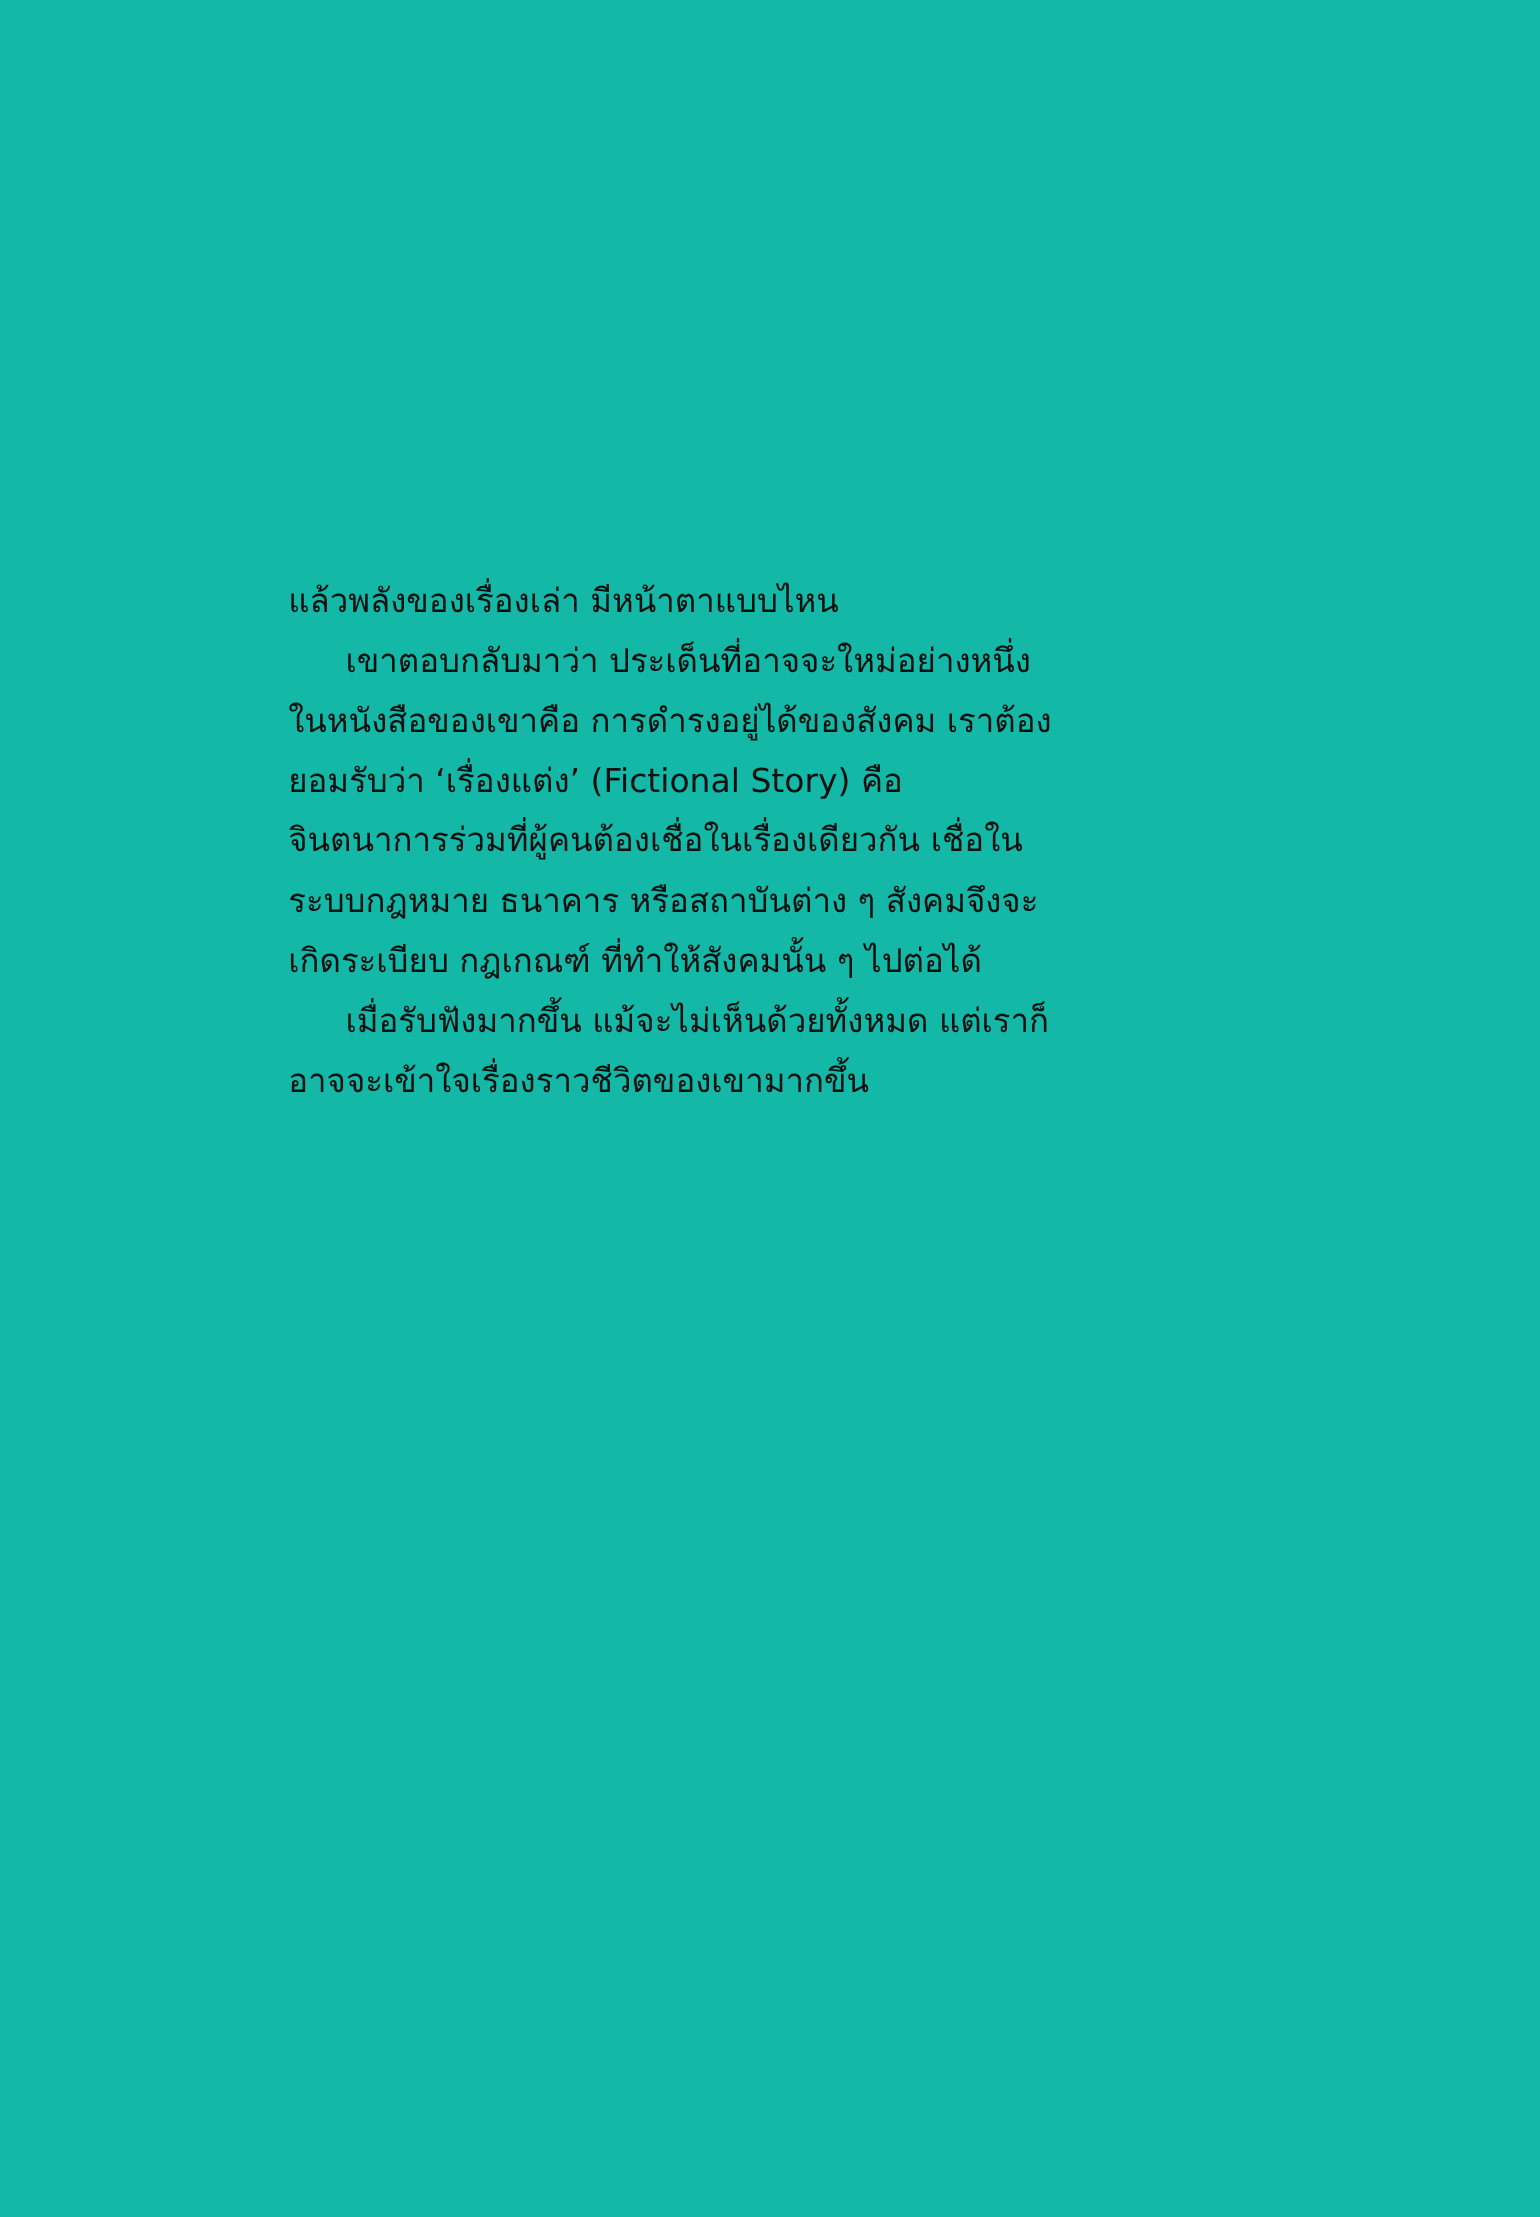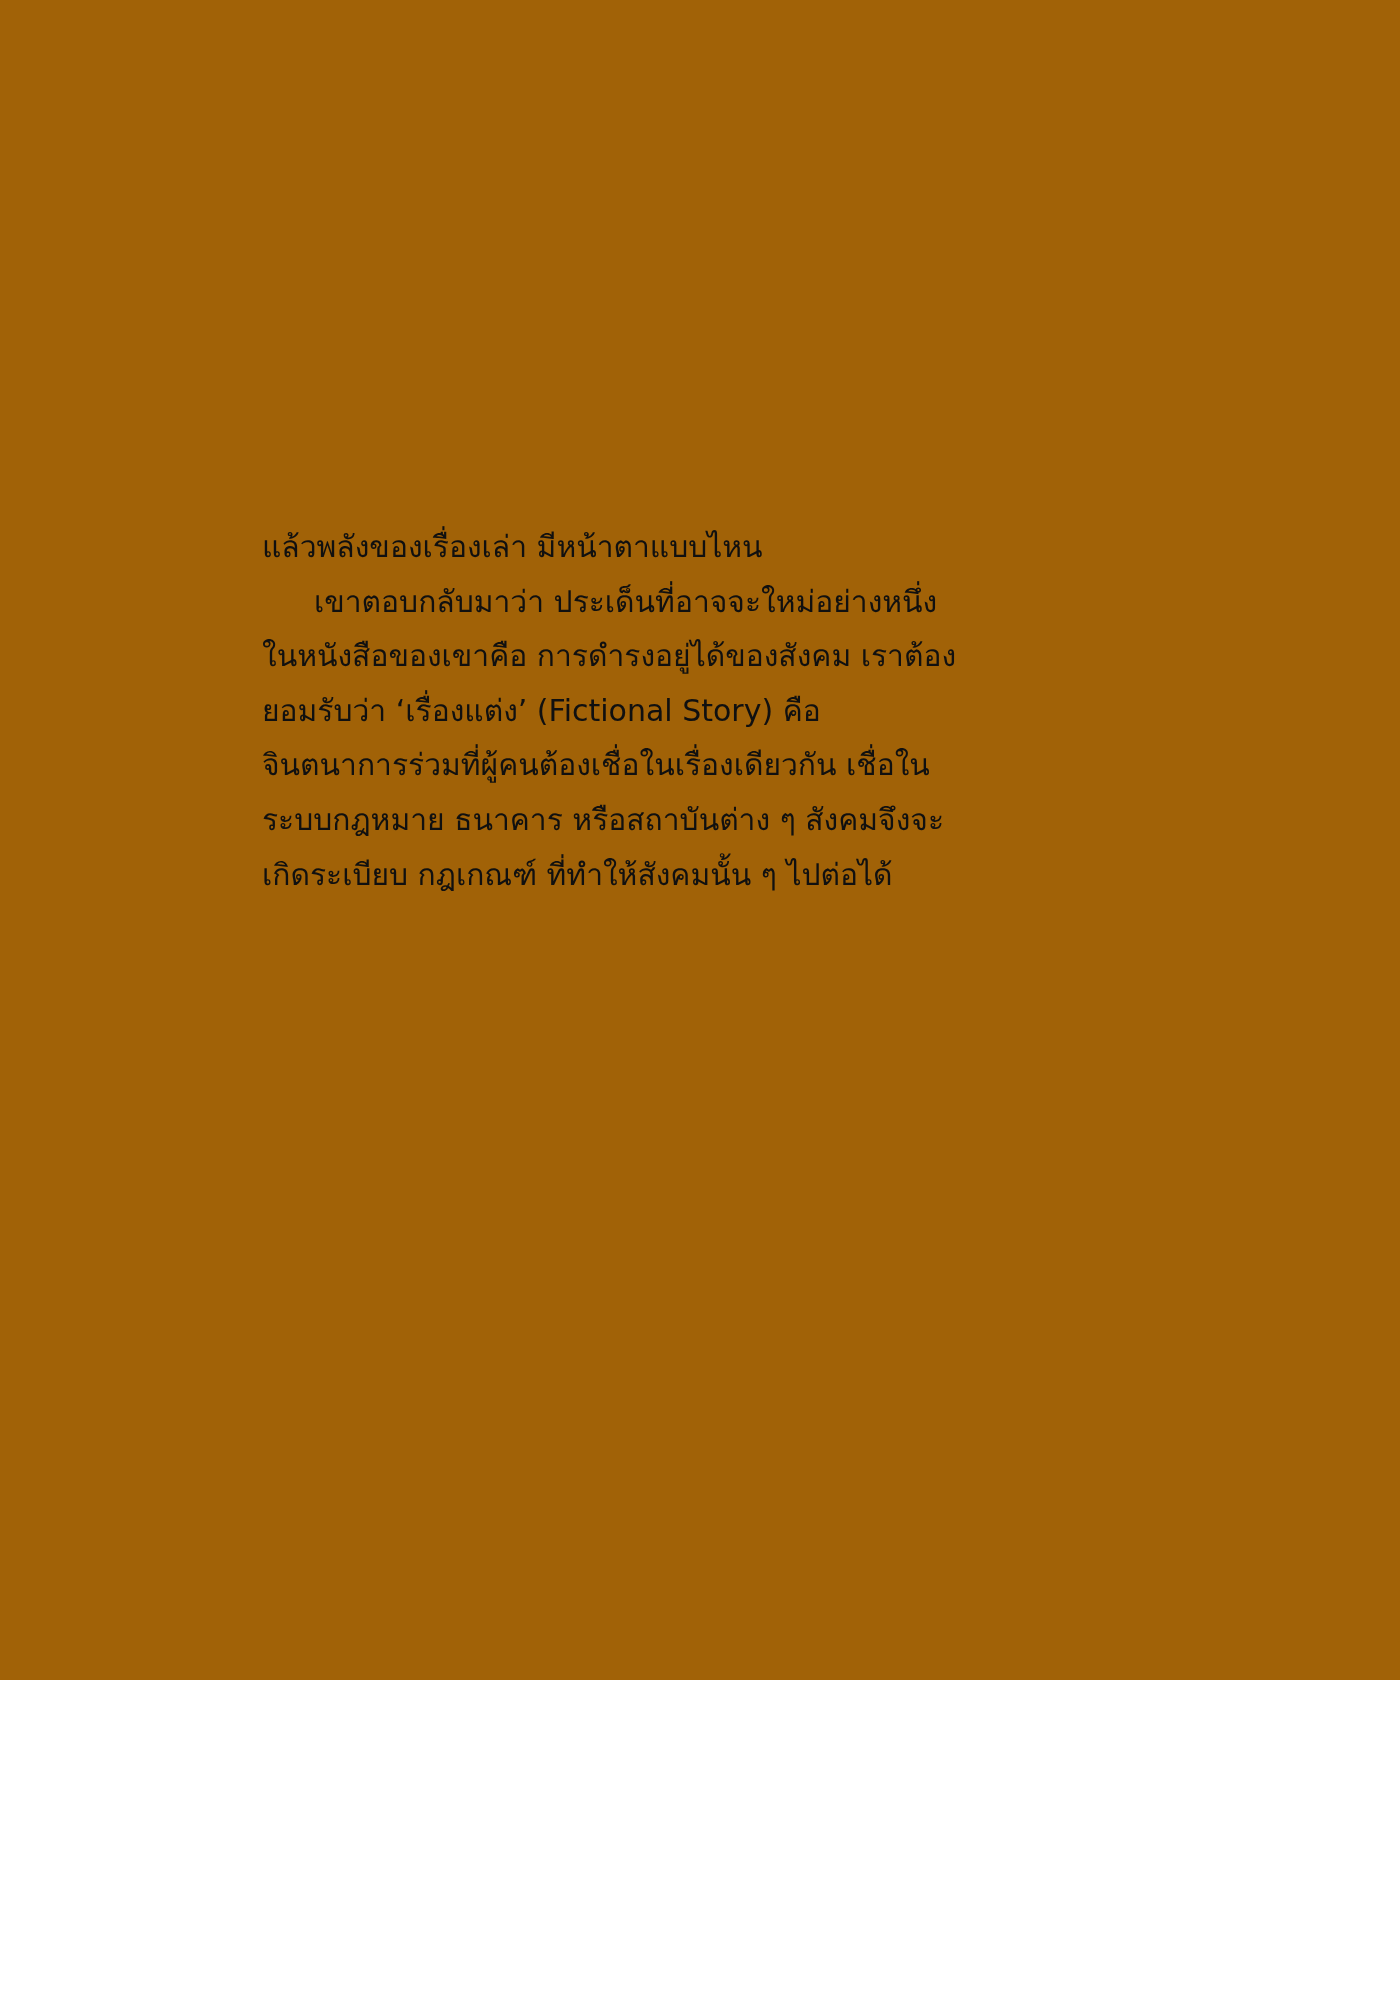--- a/index.html
+++ b/index.html
@@ -3,22 +3,22 @@
 <meta charset="utf-8">
 <style>
   html, body {
     margin: 0;
     padding: 0;
     background: #ffffff;
   }
   .page {
     position: relative;
     width: 1400px;
-    height: 1680px;
-    background: #a16207;
+    height: 2015px;
+    background: #14b8a6;
     margin: 0 auto;
     overflow: hidden;
   }
   .text-block {
     position: absolute;
     left: 262px;
     top: 520px;
     width: 700px;
     font-family: "DejaVu Sans", "Liberation Sans", sans-serif;
     font-size: 30px;
@@ -39,14 +39,15 @@
     font-family: "DejaVu Sans", "Liberation Sans", sans-serif;
   }
 </style>
 </head>
 <body>
 
 <div class="page">
   <div class="text-block">
     <p class="para no-indent"><span>แล้วพลังของเรื่องเล่า มีหน้าตาแบบไหน</span></p>
     <p class="para"><span>เขาตอบกลับมาว่า  ประเด็นที่อาจจะใหม่อย่างหนึ่งในหนังสือของเขาคือ การดำรงอยู่ได้ของสังคม เราต้องยอมรับว่า ‘เรื่องแต่ง’ (Fictional Story) คือจินตนาการร่วมที่ผู้คนต้องเชื่อในเรื่องเดียวกัน เชื่อในระบบกฎหมาย ธนาคาร หรือสถาบันต่าง ๆ  สังคมจึงจะเกิดระเบียบ  กฎเกณฑ์  ที่ทำให้สังคมนั้น ๆ ไปต่อได้</span></p>
+    <p class="para"><span>เมื่อรับฟังมากขึ้น แม้จะไม่เห็นด้วยทั้งหมด แต่เราก็อาจจะเข้าใจเรื่องราวชีวิตของเขามากขึ้น</span></p>
   </div>
 </div>
 
 </body></html>

